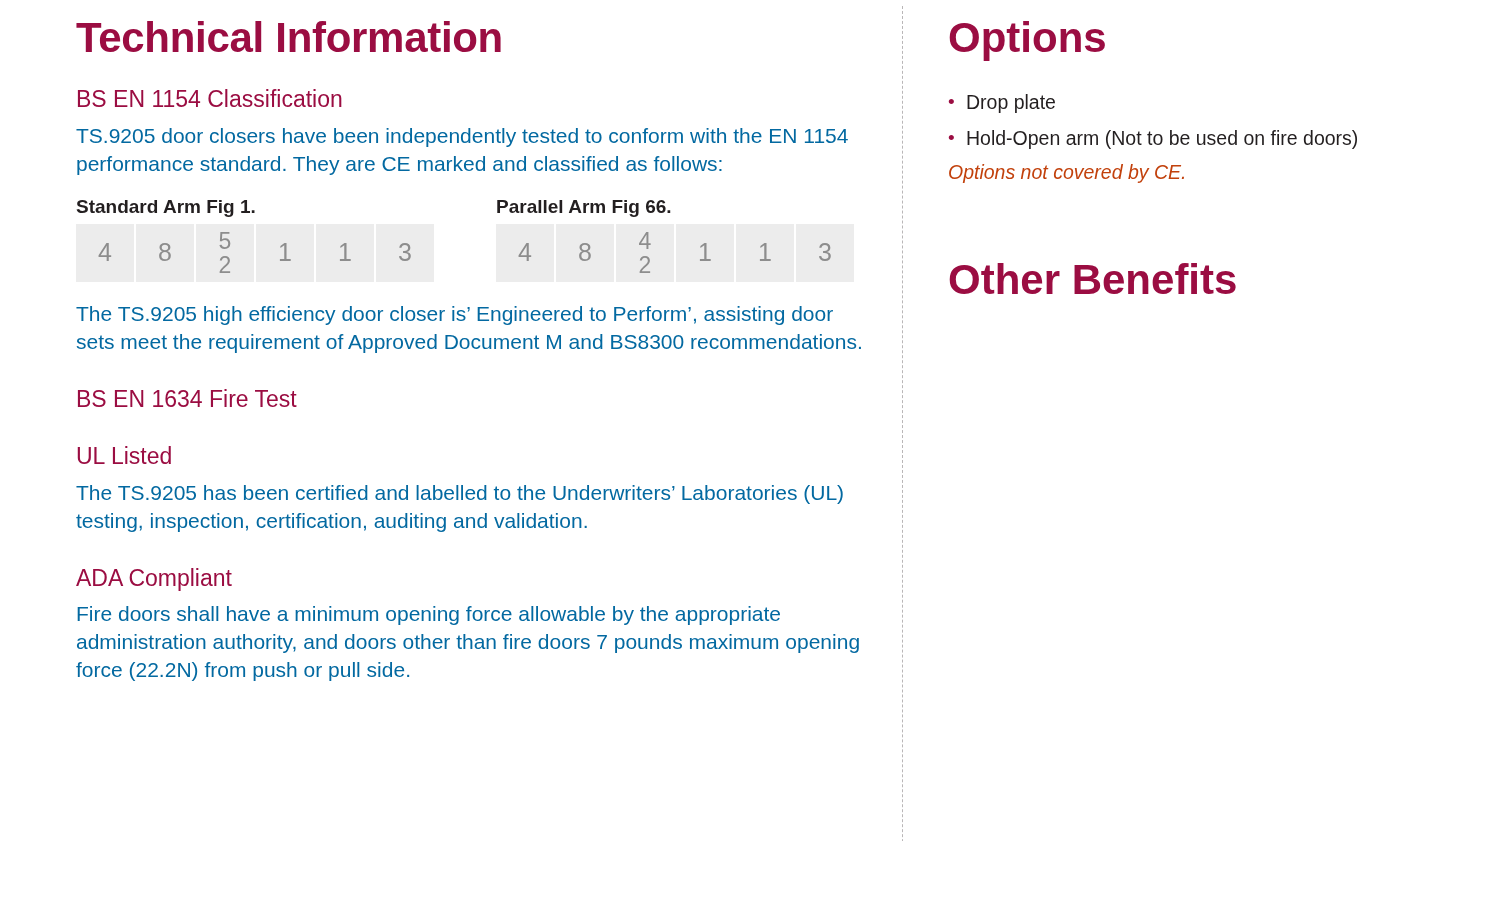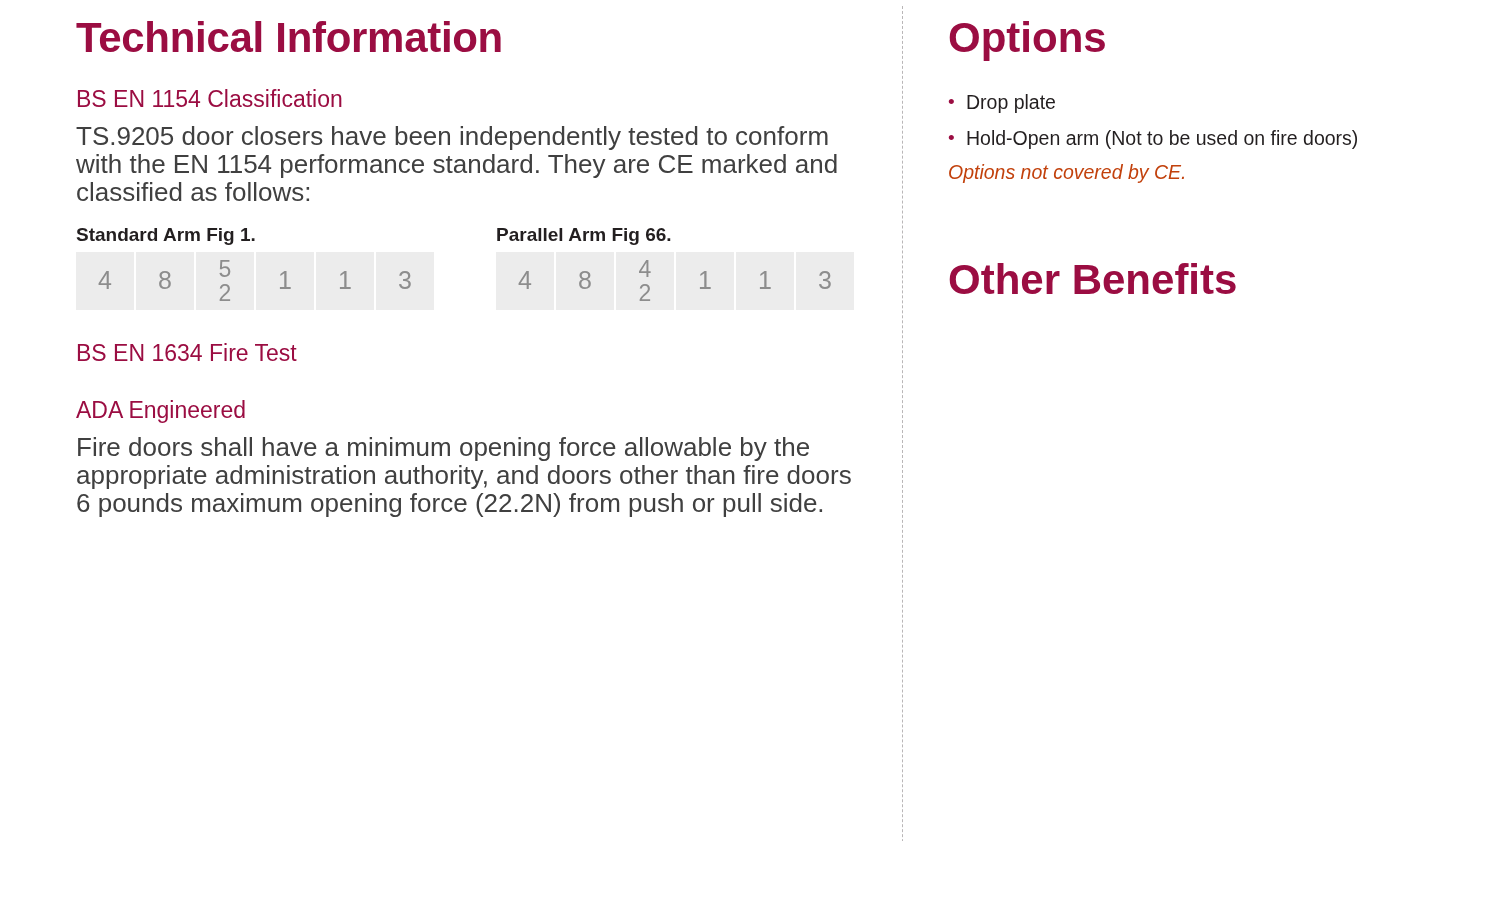--- a/index.html
+++ b/index.html
@@ -49,24 +49,24 @@
   }
   h2.section-title {
     font-size: 23px;
     font-weight: normal;
     color: #9b0d42;
     margin: 0 0 8px 0;
     line-height: 1.2;
   }
   .section { margin-bottom: 30px; }
   p.body-text {
-    font-size: 26px;
+    font-size: 21px;
     line-height: 28px;
     margin: 0 0 0 0;
-    color: #404040;
+    color: #0369a1;
   }
   .arm-labels {
     display: flex;
     margin-top: 18px;
     margin-bottom: 6px;
   }
   .arm-label {
     font-size: 19px;
     font-weight: bold;
     color: #231f20;
@@ -198,30 +198,35 @@
             </div>
           <div class="class-cell">
               <span>1</span>
             </div>
           <div class="class-cell">
               <span>3</span>
             </div>
         </div>
       </div>
 
+      <p class="body-text">The TS.9205 high efficiency door closer is’ Engineered to Perform’, assisting door sets meet the requirement of Approved Document M and BS8300 recommendations.</p>
     </div>
 
     <div class="section">
       <h2 class="section-title">BS EN 1634 Fire Test</h2>
     </div>
 
-
-    <div class="section">
-      <h2 class="section-title">ADA Engineered</h2>
-      <p class="body-text">Fire doors shall have a minimum opening force allowable by the appropriate administration authority, and doors other than fire doors 6 pounds maximum opening force (22.2N) from push or pull side.</p>
+    <div class="section">
+      <h2 class="section-title">UL Listed</h2>
+      <p class="body-text">The TS.9205 has been certified and labelled to the Underwriters’ Laboratories (UL) testing, inspection, certification, auditing and validation.</p>
+    </div>
+
+    <div class="section">
+      <h2 class="section-title">ADA Compliant</h2>
+      <p class="body-text">Fire doors shall have a minimum opening force allowable by the appropriate administration authority, and doors other than fire doors 7 pounds maximum opening force (22.2N) from push or pull side.</p>
     </div>
 
   </div>
 
   <div class="col-right">
 
     <h1 class="right-title">Options</h1>
 
     <ul class="bullets">
       <li>Drop plate</li>

